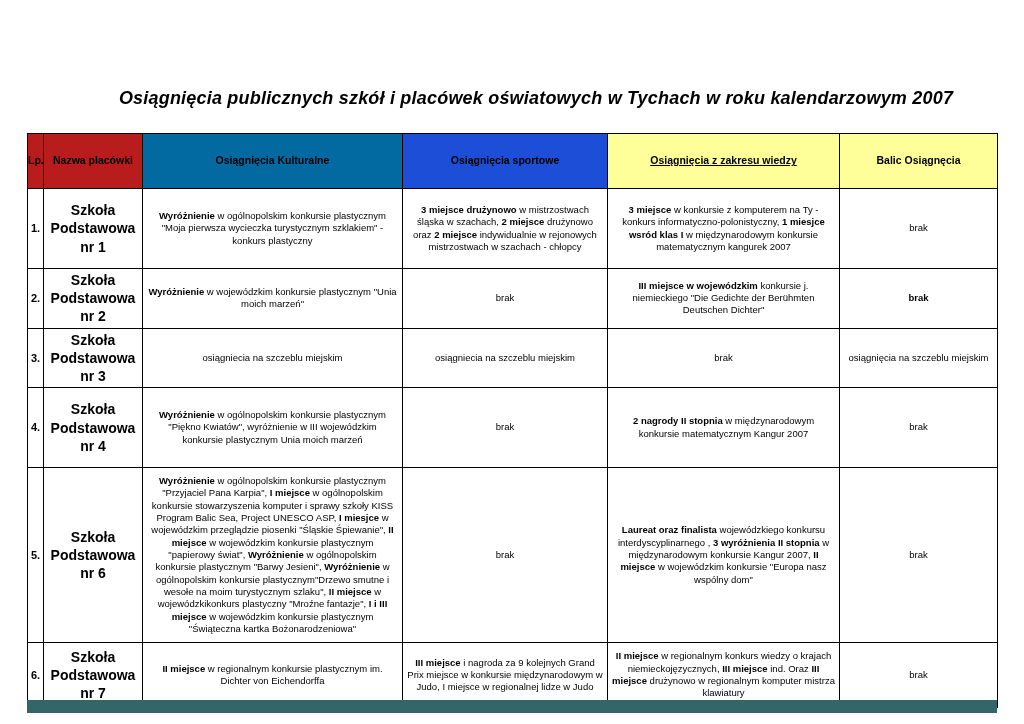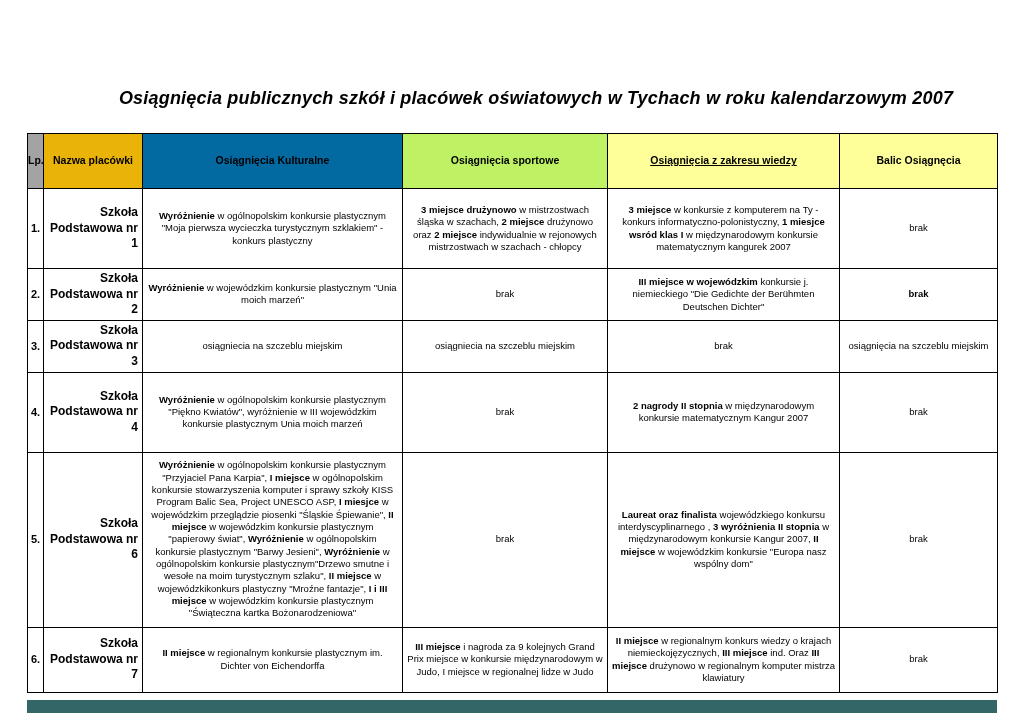--- a/index.html
+++ b/index.html
@@ -23,21 +23,21 @@
     padding:2px 4px;
     font-size:9.5px; line-height:1.3;
     overflow:hidden;
     word-wrap:break-word;
   }
   .ach th{
     font-weight:bold; font-size:10.5px; line-height:1.25;
   }
   .ach th.th-lp{ padding:2px 0; white-space:nowrap; }
   .ach td.lp{ font-weight:bold; font-size:11px; padding:2px 1px; }
-  .ach td.name{ font-weight:bold; font-size:12px;text-align:right; }
+  .ach td.name{ font-weight:bold; font-size:14px; }
   .b{ font-weight:bold; }
 
   .section-bar{
     position:absolute; top:700px; left:27px; width:970px; height:13px;
     background:#336666;
   }
 
   col.c-lp{ width:16px; }
   col.c-name{ width:99px; }
   col.c-cult{ width:260px; }
@@ -54,24 +54,24 @@
   <colgroup>
     <col class="c-lp">
       <col class="c-name">
       <col class="c-cult">
       <col class="c-sport">
       <col class="c-know">
       <col class="c-other">
   </colgroup>
   <thead>
     <tr style="height:55px">
-      <th class="th-lp" style="background: #a3a3a3;">Lp.</th>
-      <th style="background: #eab308;">Nazwa placówki</th>
+      <th class="th-lp" style="background: #b91c1c;">Lp.</th>
+      <th style="background: #b91c1c;">Nazwa placówki</th>
       <th style="background: #0369a1;">Osiągnięcia Kulturalne</th>
-      <th style="background: #bef264;">Osiągnięcia sportowe</th>
+      <th style="background: #1d4ed8;">Osiągnięcia sportowe</th>
       <th style="background: rgb(255, 255, 153); text-decoration: underline;">Osiągnięcia z zakresu wiedzy</th>
       <th style="background: rgb(255, 255, 153);">Balic Osiągnęcia</th>
     </tr>
   </thead>
   <tbody>
     <tr style="height:80px">
       <td class="lp">1.</td>
       <td class="name">Szkoła Podstawowa nr 1</td>
       <td><span class="b">Wyróżnienie</span><span> w ogólnopolskim konkursie plastycznym "Moja pierwsza wycieczka turystycznym szklakiem" - konkurs plastyczny</span></td>
       <td><span class="b">3 miejsce drużynowo</span><span> w mistrzostwach śląska w szachach, </span><span class="b">2 miejsce</span><span> drużynowo oraz </span><span class="b">2 miejsce</span><span> indywidualnie w rejonowych mistrzostwach w szachach - chłopcy</span></td>

